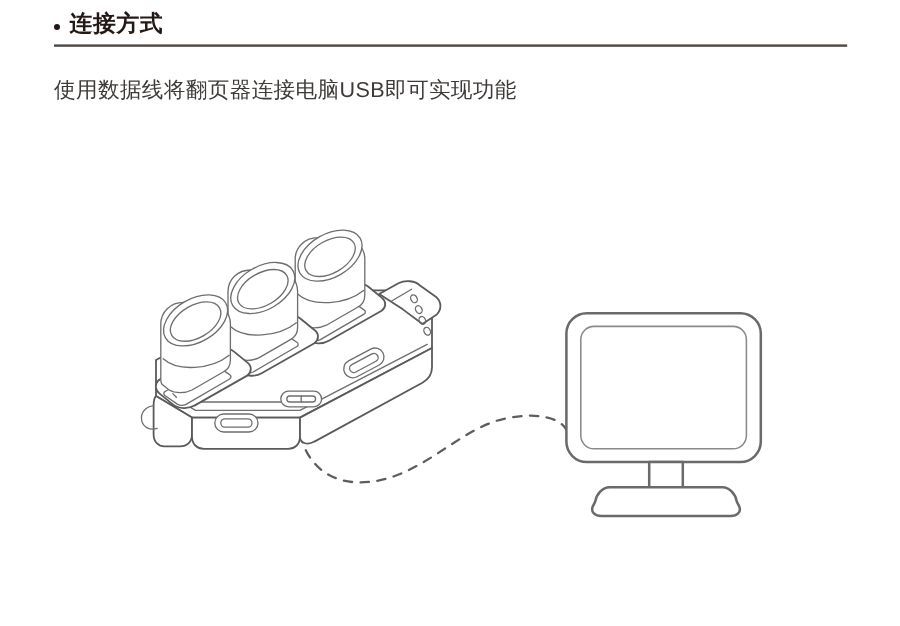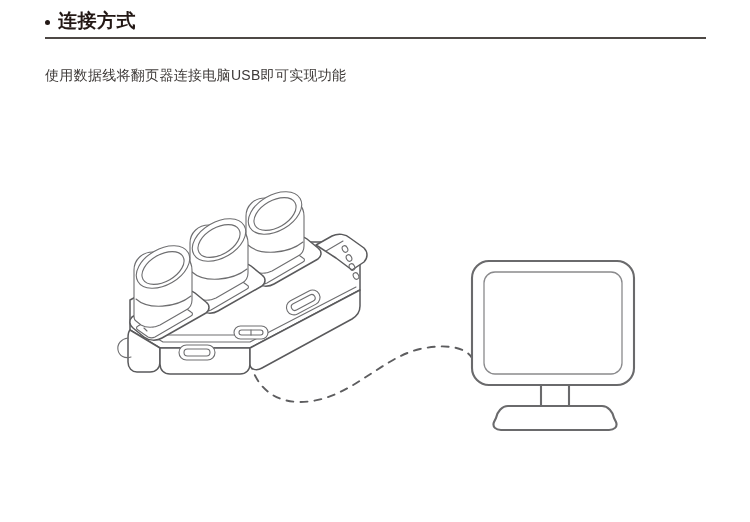--- a/index.html
+++ b/index.html
@@ -53,21 +53,21 @@
     width: 661px;
     height: 2px;
     background: #4d4845;
   }
 
   
   #section-body-text {
     position: absolute;
     left: 45px;
     top: 62px;
-    font-size: 14px;
+    font-size: 18px;
     font-weight: normal;
     color: #3e3a38;
     letter-spacing: 0.3px;
     line-height: 26px;
     white-space: nowrap;
   }
 
   
   #illustration-wrap {
     position: absolute;

